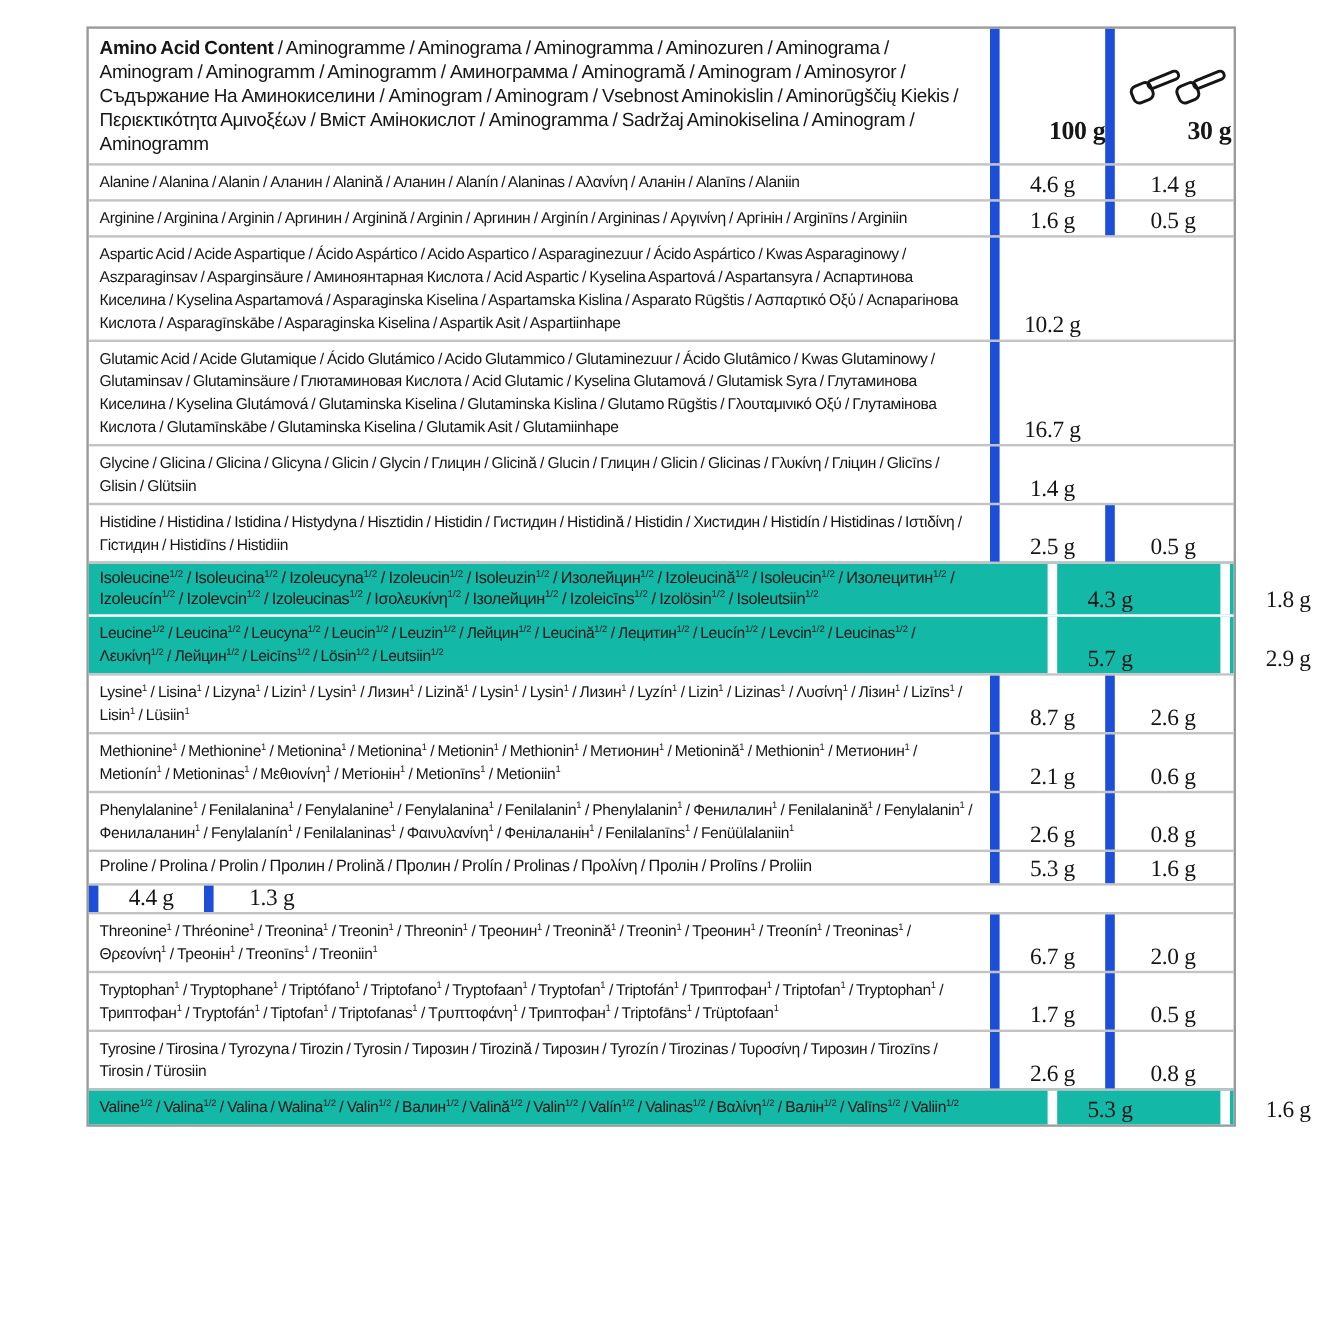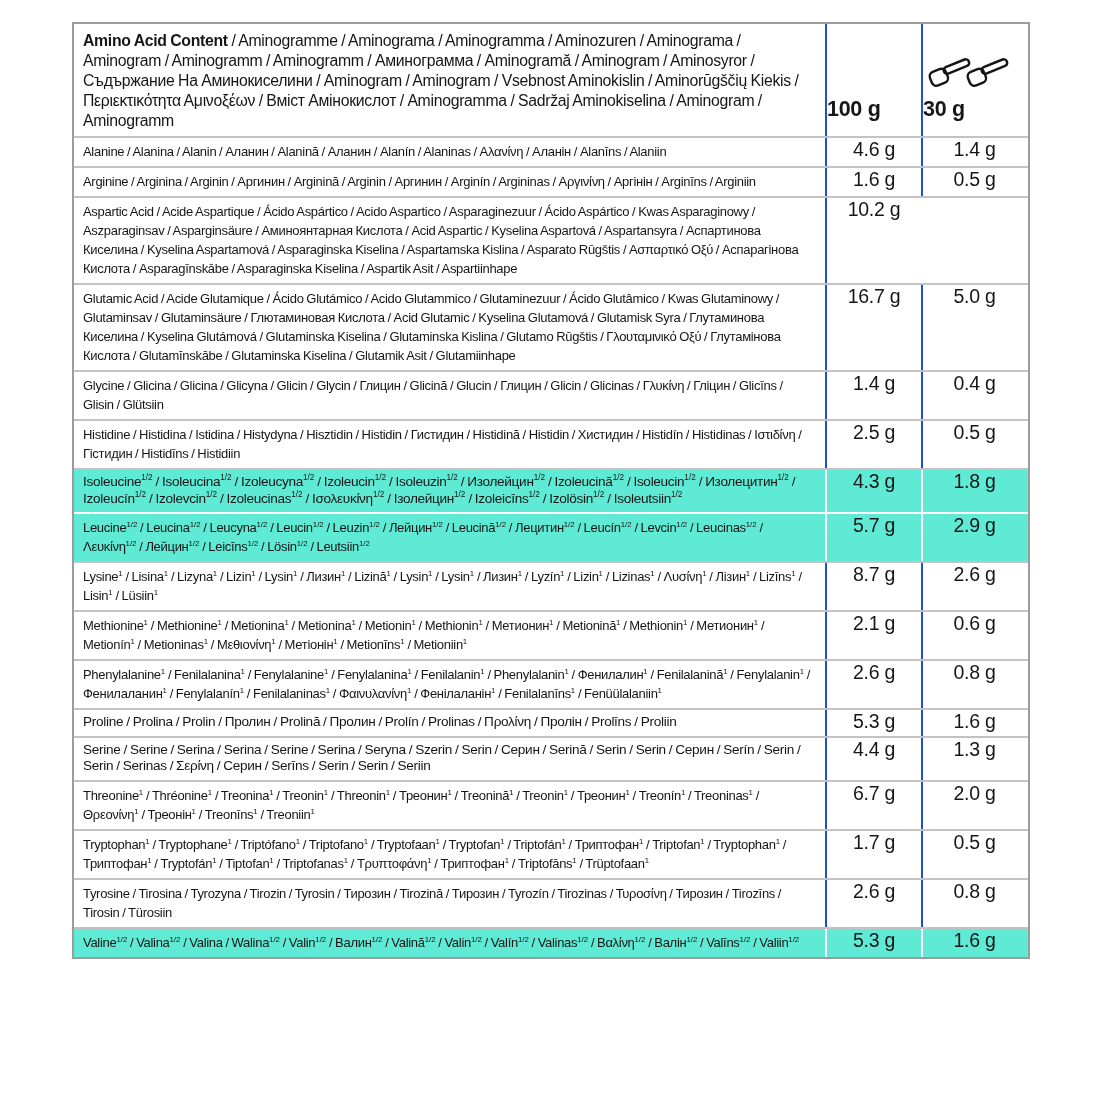--- a/index.html
+++ b/index.html
@@ -7,31 +7,31 @@
     width:1100px;height:1100px;position:relative;overflow:hidden;
     font-family:"Liberation Sans",sans-serif;color:#161616;
     -webkit-font-smoothing:antialiased;
   }
   .tbl{
     position:absolute;left:72px;top:22px;width:958px;
     border:2px solid #9b9b9b;box-sizing:border-box;background:#fff;
   }
   .row{display:flex;border-top:2px solid #c3c3c3;align-items:stretch;}
   .row:first-child{border-top:none;}
-  .row.gray{background:#5eead4;}
+  .row.gray{background:#14b8a6;gap:48px;}
   .row.gray + .row.gray{border-top-color:#ffffff;}
   .cell{box-sizing:border-box;}
   .name-cell{
     width:751px;flex:0 0 751px;padding:4px 9px 5px 9px;
     font-size:13px;line-height:19px;letter-spacing:-0.3px;word-spacing:-0.5px;
   }
   .val-cell{
-    flex:1 1 auto;border-left:2px solid #1d4ed8;
-    display:flex;align-items:flex-start;justify-content:center;
-    font-size:19.5px;letter-spacing:-0.3px;
+    flex:1 1 auto;border-left:8px solid #1d4ed8;
+    display:flex;align-items:flex-end;justify-content:center;
+    font-size:19.5px;letter-spacing:-0.3px;font-family:Liberation Serif, serif;
   }
   .val-100{width:96px;flex:0 0 96px;}
   .val-30{width:105px;flex:0 0 105px;}
   .row.gray .val-cell{border-left-color:#ffffff;}
   .row.compact .name-cell{font-size:13.6px;line-height:16.5px;}
   .row.header{min-height:106px;border-top:none;}
   .row.header .name-cell{padding-top:7px;font-size:15.8px;line-height:20px;}
   .row.header .val-cell{
     flex-direction:column;justify-content:flex-end;
     font-weight:bold;font-size:21.5px;padding-bottom:14px;gap:6px;
@@ -82,26 +82,24 @@
     <div class="cell val-cell val-100">1.6 g</div>
     <div class="cell val-cell val-30">0.5 g</div>
   </div>
     <div class="row">
     <div class="cell name-cell">Aspartic Acid / Acide Aspartique / Ácido Aspártico / Acido Aspartico / Asparaginezuur / Ácido Aspártico / Kwas Asparaginowy / Aszparaginsav / Asparginsäure / Аминоянтарная Кислота / Acid Aspartic / Kyselina Aspartová / Aspartansyra / Аспартинова Киселина / Kyselina Aspartamová / Asparaginska Kiselina / Aspartamska Kislina / Asparato Rūgštis / Ασπαρτικό Οξύ / Аспарагінова Кислота / Asparagīnskābe / Asparaginska Kiselina / Aspartik Asit / Aspartiinhape</div>
     <div class="cell val-cell val-100">10.2 g</div>
   </div>
     <div class="row">
     <div class="cell name-cell">Glutamic Acid / Acide Glutamique / Ácido Glutámico / Acido Glutammico / Glutaminezuur / Ácido Glutâmico / Kwas Glutaminowy / Glutaminsav / Glutaminsäure / Глютаминовая Кислота / Acid Glutamic / Kyselina Glutamová / Glutamisk Syra / Глутаминова Киселина / Kyselina Glutámová / Glutaminska Kiselina / Glutaminska Kislina / Glutamo Rūgštis / Γλουταμινικό Οξύ / Глутамінова Кислота / Glutamīnskābe / Glutaminska Kiselina / Glutamik Asit / Glutamiinhape</div>
     <div class="cell val-cell val-100">16.7 g</div>
-    <div class="cell val-cell val-30">5.0 g</div>
   </div>
     <div class="row">
     <div class="cell name-cell">Glycine / Glicina / Glicina / Glicyna / Glicin / Glycin / Глицин / Glicină / Glucin / Глицин / Glicin / Glicinas / Γλυκίνη / Гліцин / Glicīns / Glisin / Glütsiin</div>
     <div class="cell val-cell val-100">1.4 g</div>
-    <div class="cell val-cell val-30">0.4 g</div>
   </div>
     <div class="row">
     <div class="cell name-cell">Histidine / Histidina / Istidina / Histydyna / Hisztidin / Histidin / Гистидин / Histidină / Histidin / Хистидин / Histidín / Histidinas / Ιστιδίνη / Гістидин / Histidīns / Histidiin</div>
     <div class="cell val-cell val-100">2.5 g</div>
     <div class="cell val-cell val-30">0.5 g</div>
   </div>
     <div class="row gray compact">
     <div class="cell name-cell">Isoleucine<sup>1/2</sup> / Isoleucina<sup>1/2</sup> / Izoleucyna<sup>1/2</sup> / Izoleucin<sup>1/2</sup> / Isoleuzin<sup>1/2</sup> / Изолейцин<sup>1/2</sup> / Izoleucină<sup>1/2</sup> / Isoleucin<sup>1/2</sup> / Изолецитин<sup>1/2</sup> / Izoleucín<sup>1/2</sup> / Izolevcin<sup>1/2</sup> / Izoleucinas<sup>1/2</sup> / Ισολευκίνη<sup>1/2</sup> / Ізолейцин<sup>1/2</sup> / Izoleicīns<sup>1/2</sup> / Izolösin<sup>1/2</sup> / Isoleutsiin<sup>1/2</sup></div>
     <div class="cell val-cell val-100">4.3 g</div>
     <div class="cell val-cell val-30">1.8 g</div>
@@ -125,21 +123,20 @@
     <div class="cell name-cell">Phenylalanine<sup>1</sup> / Fenilalanina<sup>1</sup> / Fenylalanine<sup>1</sup> / Fenylalanina<sup>1</sup> / Fenilalanin<sup>1</sup> / Phenylalanin<sup>1</sup> / Фенилалин<sup>1</sup> / Fenilalanină<sup>1</sup> / Fenylalanin<sup>1</sup> / Фенилаланин<sup>1</sup> / Fenylalanín<sup>1</sup> / Fenilalaninas<sup>1</sup> / Φαινυλανίνη<sup>1</sup> / Фенілаланін<sup>1</sup> / Fenilalanīns<sup>1</sup> / Fenüülalaniin<sup>1</sup></div>
     <div class="cell val-cell val-100">2.6 g</div>
     <div class="cell val-cell val-30">0.8 g</div>
   </div>
     <div class="row compact">
     <div class="cell name-cell">Proline / Prolina / Prolin / Пролин / Prolină / Пролин / Prolín / Prolinas / Προλίνη / Пролін / Prolīns / Proliin</div>
     <div class="cell val-cell val-100">5.3 g</div>
     <div class="cell val-cell val-30">1.6 g</div>
   </div>
     <div class="row compact">
-    <div class="cell name-cell">Serine / Serine / Serina / Serina / Serine / Serina / Seryna / Szerin / Serin / Серин / Serină / Serin / Serin / Серин / Serín / Serin / Serin / Serinas / Σερίνη / Серин / Serīns / Serin / Serin / Seriin</div>
     <div class="cell val-cell val-100">4.4 g</div>
     <div class="cell val-cell val-30">1.3 g</div>
   </div>
     <div class="row">
     <div class="cell name-cell">Threonine<sup>1</sup> / Thréonine<sup>1</sup> / Treonina<sup>1</sup> / Treonin<sup>1</sup> / Threonin<sup>1</sup> / Треонин<sup>1</sup> / Treonină<sup>1</sup> / Treonin<sup>1</sup> / Треонин<sup>1</sup> / Treonín<sup>1</sup> / Treoninas<sup>1</sup> / Θρεονίνη<sup>1</sup> / Треонін<sup>1</sup> / Treonīns<sup>1</sup> / Treoniin<sup>1</sup></div>
     <div class="cell val-cell val-100">6.7 g</div>
     <div class="cell val-cell val-30">2.0 g</div>
   </div>
     <div class="row">
     <div class="cell name-cell">Tryptophan<sup>1</sup> / Tryptophane<sup>1</sup> / Triptófano<sup>1</sup> / Triptofano<sup>1</sup> / Tryptofaan<sup>1</sup> / Tryptofan<sup>1</sup> / Triptofán<sup>1</sup> / Триптофан<sup>1</sup> / Triptofan<sup>1</sup> / Tryptophan<sup>1</sup> / Триптофан<sup>1</sup> / Tryptofán<sup>1</sup> / Tiptofan<sup>1</sup> / Triptofanas<sup>1</sup> / Τρυπτοφάνη<sup>1</sup> / Триптофан<sup>1</sup> / Triptofāns<sup>1</sup> / Trüptofaan<sup>1</sup></div>

